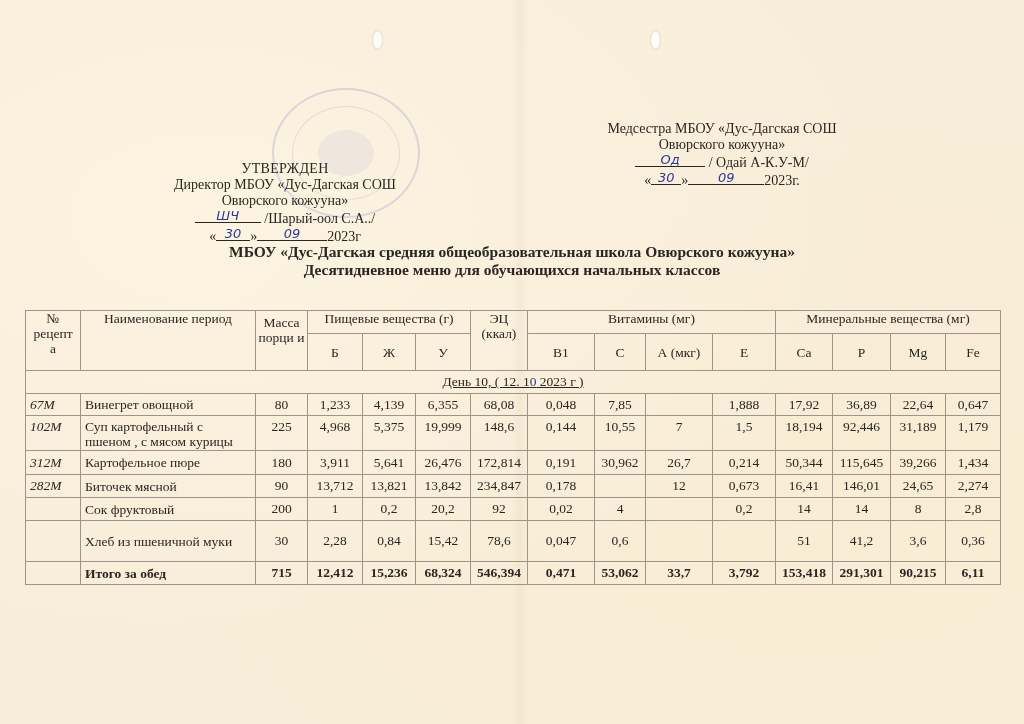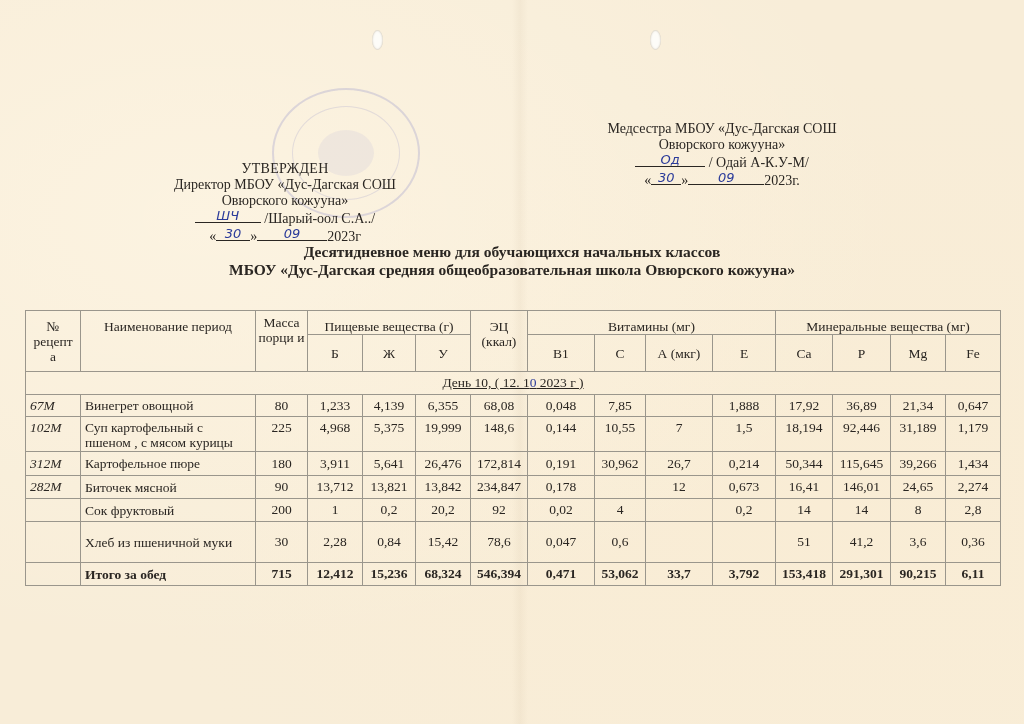--- a/index.html
+++ b/index.html
@@ -29,21 +29,21 @@
   .ink { position: absolute; left: 0; right: 0; bottom: -1px; text-align: center; color: #2b3b9a;
     font-family: "DejaVu Sans", sans-serif; font-style: italic; font-size: 13px; line-height: 14px; }
 
   .doc-title { position: absolute; left: 0; width: 1024px; top: 243px; text-align: center;
     font-weight: bold; font-size: 15.5px; line-height: 18px; }
 
   table.menu { position: absolute; left: 25px; top: 310px; border-collapse: collapse; table-layout: fixed;
     font-size: 13.5px; }
   table.menu td, table.menu th { border: 1px solid #9a968c; padding: 0 4px; font-weight: normal;
     text-align: center; vertical-align: middle; overflow: hidden; white-space: nowrap; }
-  table.menu th { vertical-align: top; padding-top: 8px; line-height: 15px; }
+  table.menu th { vertical-align: top; padding-top: 0; line-height: 15px; }
   table.menu th.sub { vertical-align: middle; padding-top: 0; }
   table.menu td.name { text-align: left; white-space: normal; line-height: 15px; }
   table.menu td.code { text-align: left; font-style: italic; }
   table.menu tr.top td { vertical-align: top; padding-top: 3px; }
   table.menu tr.total td { font-weight: bold; }
   table.menu td.day { font-weight: normal; }
   .day-label { text-decoration: underline; }
   .day-label .pen { color: #2b3b9a; }
 </style>
 </head>
@@ -77,22 +77,22 @@
   <div class="line">
     <span class="blank" style="width:70px;"><span class="ink">Од</span></span>
     <span>/ Одай А-К.У-М/</span>
   </div>
   <div class="line">
     <span>«</span><span class="blank" style="width:30px;"><span class="ink">30</span></span><span>»</span><span class="blank" style="width:76px;"><span class="ink">09</span></span><span>2023г.</span>
   </div>
 </div>
 
 <div class="doc-title">
+  <div>МБОУ «Дус-Дагская средняя общеобразовательная школа Овюрского кожууна»</div>
   <div>Десятидневное меню для обучающихся начальных классов</div>
-  <div>МБОУ «Дус-Дагская средняя общеобразовательная школа Овюрского кожууна»</div>
 </div>
 
 <table class="menu">
   <colgroup>
     <col style="width:55px">
       <col style="width:175px">
       <col style="width:52px">
     <col style="width:55px">
       <col style="width:53px">
       <col style="width:55px">
@@ -142,21 +142,21 @@
     <td>1,233</td>
     <td>4,139</td>
     <td>6,355</td>
     <td>68,08</td>
     <td>0,048</td>
     <td>7,85</td>
     <td></td>
     <td>1,888</td>
     <td>17,92</td>
     <td>36,89</td>
-    <td>21,34</td>
+    <td>22,64</td>
     <td>0,647</td>
   </tr>
   <tr class="top" style="height:35px">
     <td class="code">102М</td>
     <td class="name">Суп картофельный с пшеном , с мясом курицы</td>
     <td>225</td>
     <td>4,968</td>
     <td>5,375</td>
     <td>19,999</td>
     <td>148,6</td>

